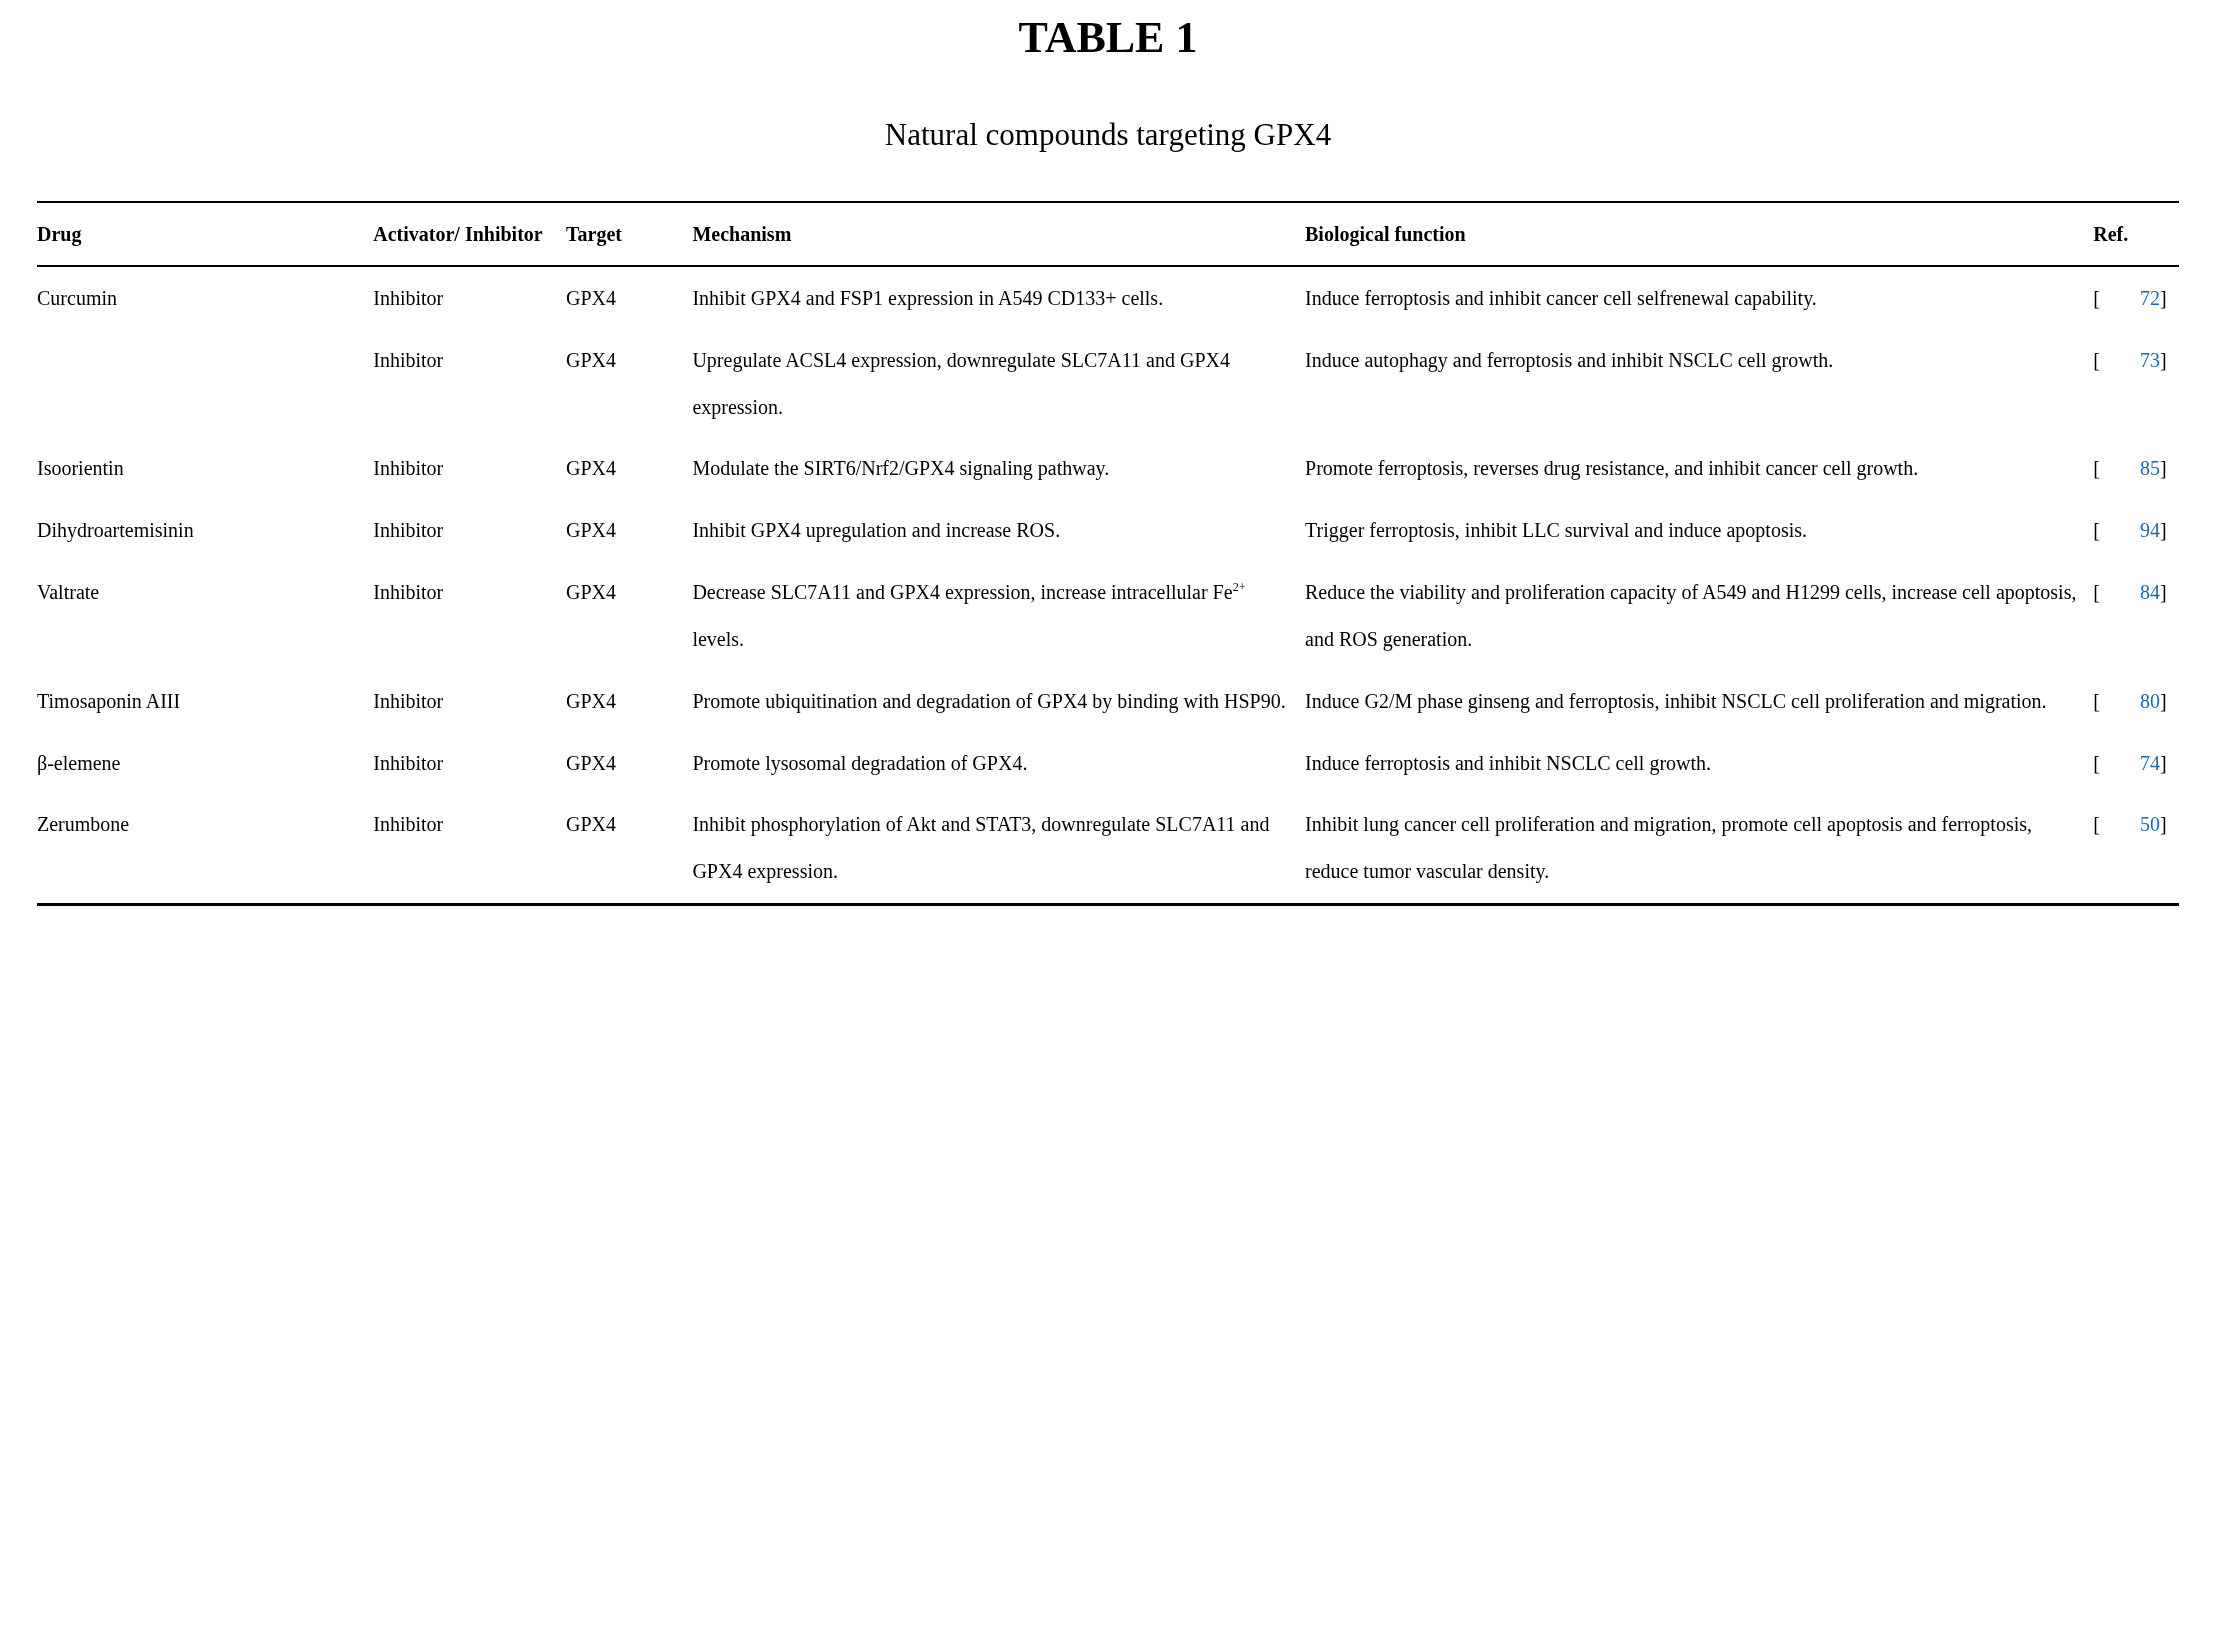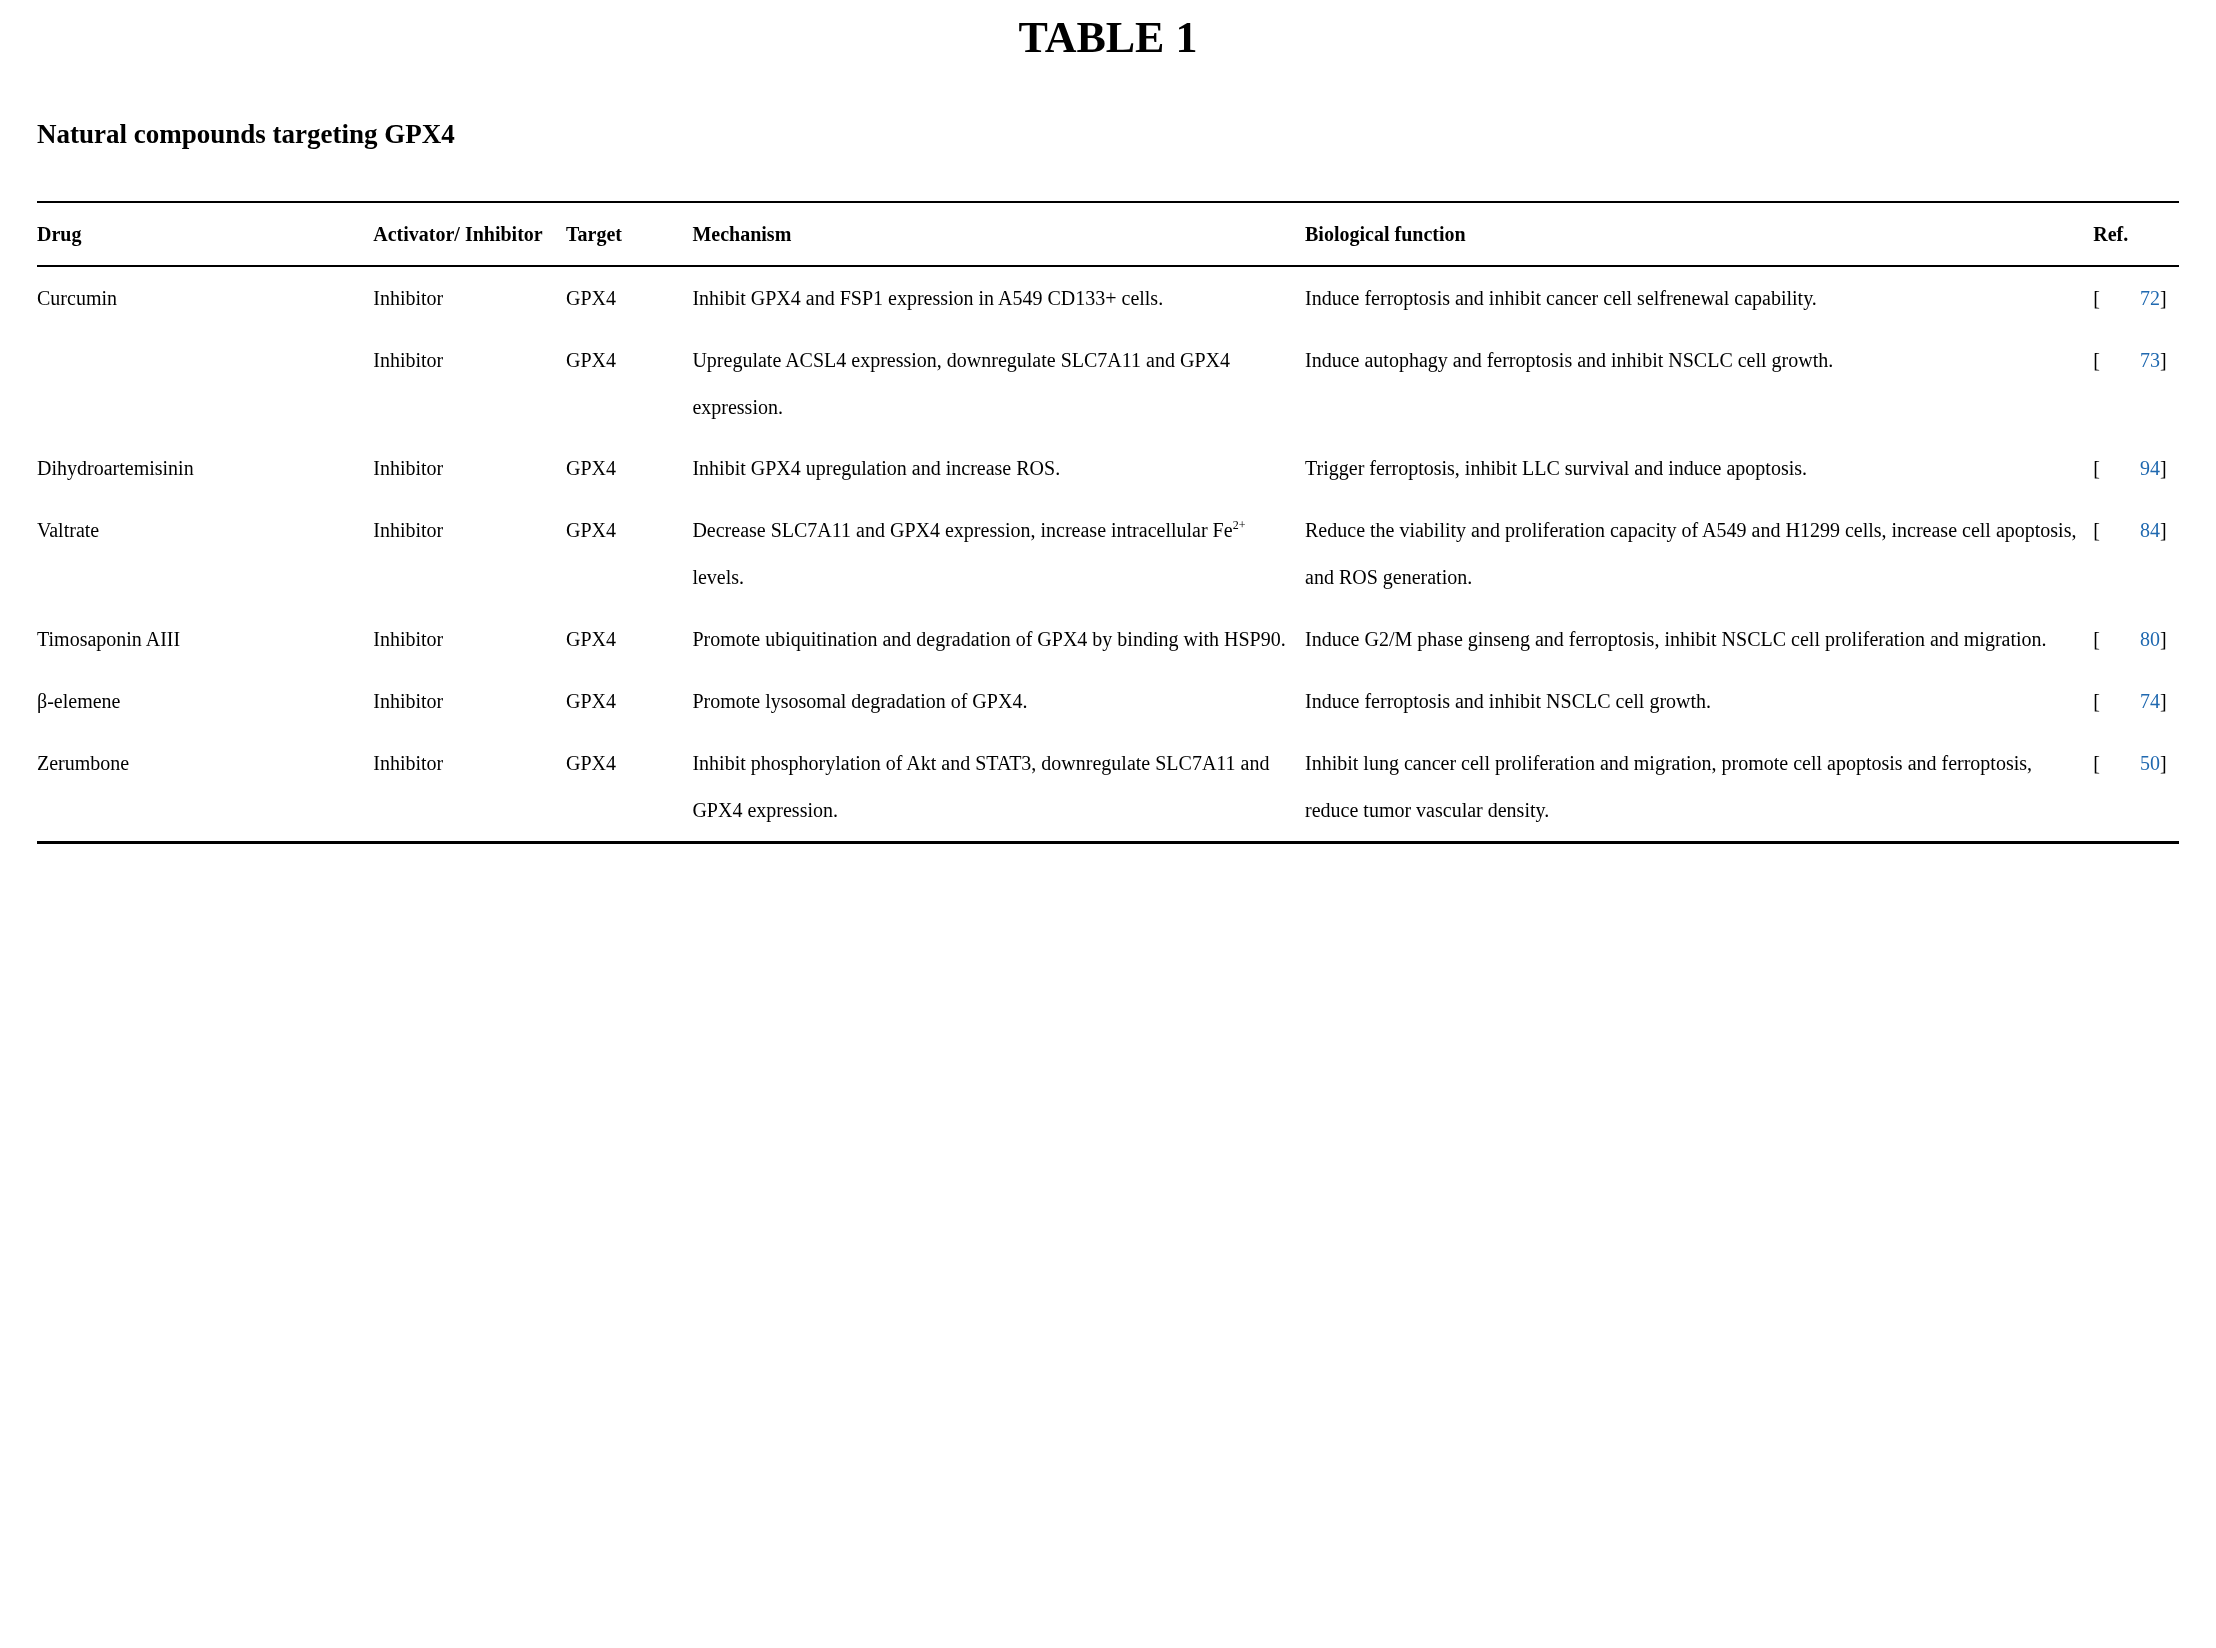--- a/index.html
+++ b/index.html
@@ -18,22 +18,23 @@
     padding: 13.7px 37px 0 37px;
   }
   .table-label {
     text-align: center;
     font-weight: bold;
     font-size: 44px;
     line-height: 47px;
     margin: 0;
   }
   .table-caption {
-    font-weight: bold;
-    font-size: 27px;
+    text-align: center;
+    font-weight: normal;
+    font-size: 31px;
     line-height: 47px;
     margin: 50px 0 0 0;
   }
   table.data-table {
     width: 100%;
     border-collapse: collapse;
     table-layout: fixed;
     margin-top: 43px;
     border-top: 2.6px solid #000;
     border-bottom: 3.7px solid #000;
@@ -105,20 +106,28 @@
         </tr>
         <tr>
           <td></td>
           <td>Inhibitor</td>
           <td>GPX4</td>
           <td>Upregulate ACSL4 expression, downregulate SLC7A11 and GPX4 expression.</td>
           <td>Induce autophagy and ferroptosis and inhibit NSCLC cell growth.</td>
           <td>[<a class="ref">73</a>]</td>
         </tr>
         <tr>
+          <td>Isoorientin</td>
+          <td>Inhibitor</td>
+          <td>GPX4</td>
+          <td>Modulate the SIRT6/Nrf2/GPX4 signaling pathway.</td>
+          <td>Promote ferroptosis, reverses drug resistance, and inhibit cancer cell growth.</td>
+          <td>[<a class="ref">85</a>]</td>
+        </tr>
+        <tr>
           <td>Dihydroartemisinin</td>
           <td>Inhibitor</td>
           <td>GPX4</td>
           <td>Inhibit GPX4 upregulation and increase ROS.</td>
           <td>Trigger ferroptosis, inhibit LLC survival and induce apoptosis.</td>
           <td>[<a class="ref">94</a>]</td>
         </tr>
         <tr>
           <td>Valtrate</td>
           <td>Inhibitor</td>

